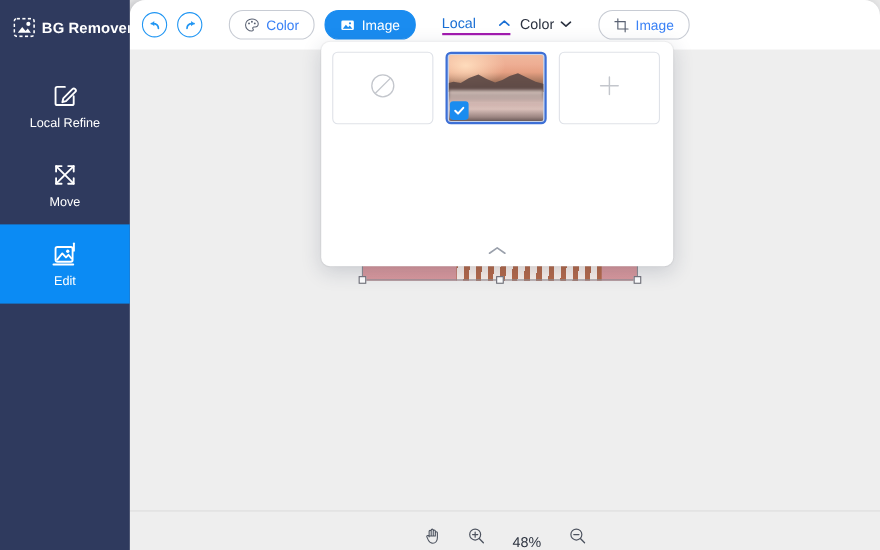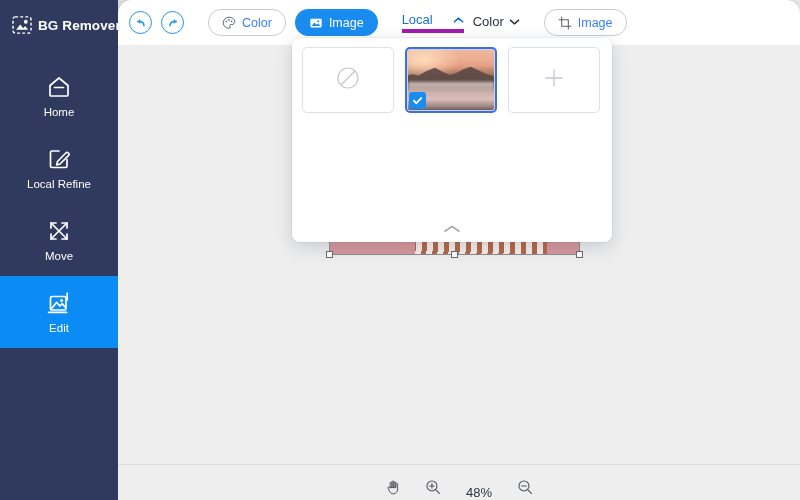--- a/index.html
+++ b/index.html
@@ -143,21 +143,21 @@
     align-items: center;
     gap: 5px;
     font-size: 13px;
     cursor: pointer;
     color: #2b3240;
     padding-bottom: 2px;
     flex: 0 0 auto;
   }
   .tab.active {
     color: #1a6fd4;
-    border-bottom: 4px solid #a21caf;
+    border-bottom: 2px solid #a21caf;
     gap: 20px;
   }
   .tab .chev { display:block; }
 
   
   .panel {
     position: absolute;
     left: 174px;
     top: 38px;
     width: 320px;
@@ -467,29 +467,20 @@
           <rect x="1" y="1" width="20" height="18" rx="2.5" fill="none" stroke="#ffffff" stroke-width="1.6" stroke-dasharray="3.2 2.4"></rect>
           <path d="M4.5 15.2 L9 9.4 L12.4 13.6 L14.6 11 L17.8 15.2 Z" fill="#ffffff"></path>
           <circle cx="15.2" cy="6.4" r="2.1" fill="#ffffff"></circle>
         </svg>
       </span>
       <span class="brand-name">BG Remover</span>
     </div>
 
     <nav class="nav">
 
-      <div class="nav-item">
-        <span>
-          <svg class="nav-icon" viewBox="0 0 26 26">
-            <path d="M4 11.5 L13 4 L22 11.5 V21 a1 1 0 0 1 -1 1 H5 a1 1 0 0 1 -1 -1 Z" fill="none" stroke="#ffffff" stroke-width="1.7" stroke-linejoin="round"></path>
-            <line x1="8.5" y1="13.5" x2="17.5" y2="13.5" stroke="#ffffff" stroke-width="1.7" stroke-linecap="round"></line>
-          </svg>
-        </span>
-        <span class="nav-label">Home</span>
-      </div>
 
       <div class="nav-item">
         <span>
           <svg class="nav-icon" viewBox="0 0 26 26">
             <path d="M21 13.5 V20 a1.5 1.5 0 0 1 -1.5 1.5 H6 A1.5 1.5 0 0 1 4.5 20 V6.5 A1.5 1.5 0 0 1 6 5 h7" fill="none" stroke="#ffffff" stroke-width="1.7" stroke-linecap="round" stroke-linejoin="round"></path>
             <path d="M11.5 15.5 L19.8 7 a1.8 1.8 0 0 1 2.6 2.6 L14 18 L10.7 18.9 Z" fill="none" stroke="#ffffff" stroke-width="1.7" stroke-linejoin="round"></path>
           </svg>
         </span>
         <span class="nav-label">Local Refine</span>
       </div>

